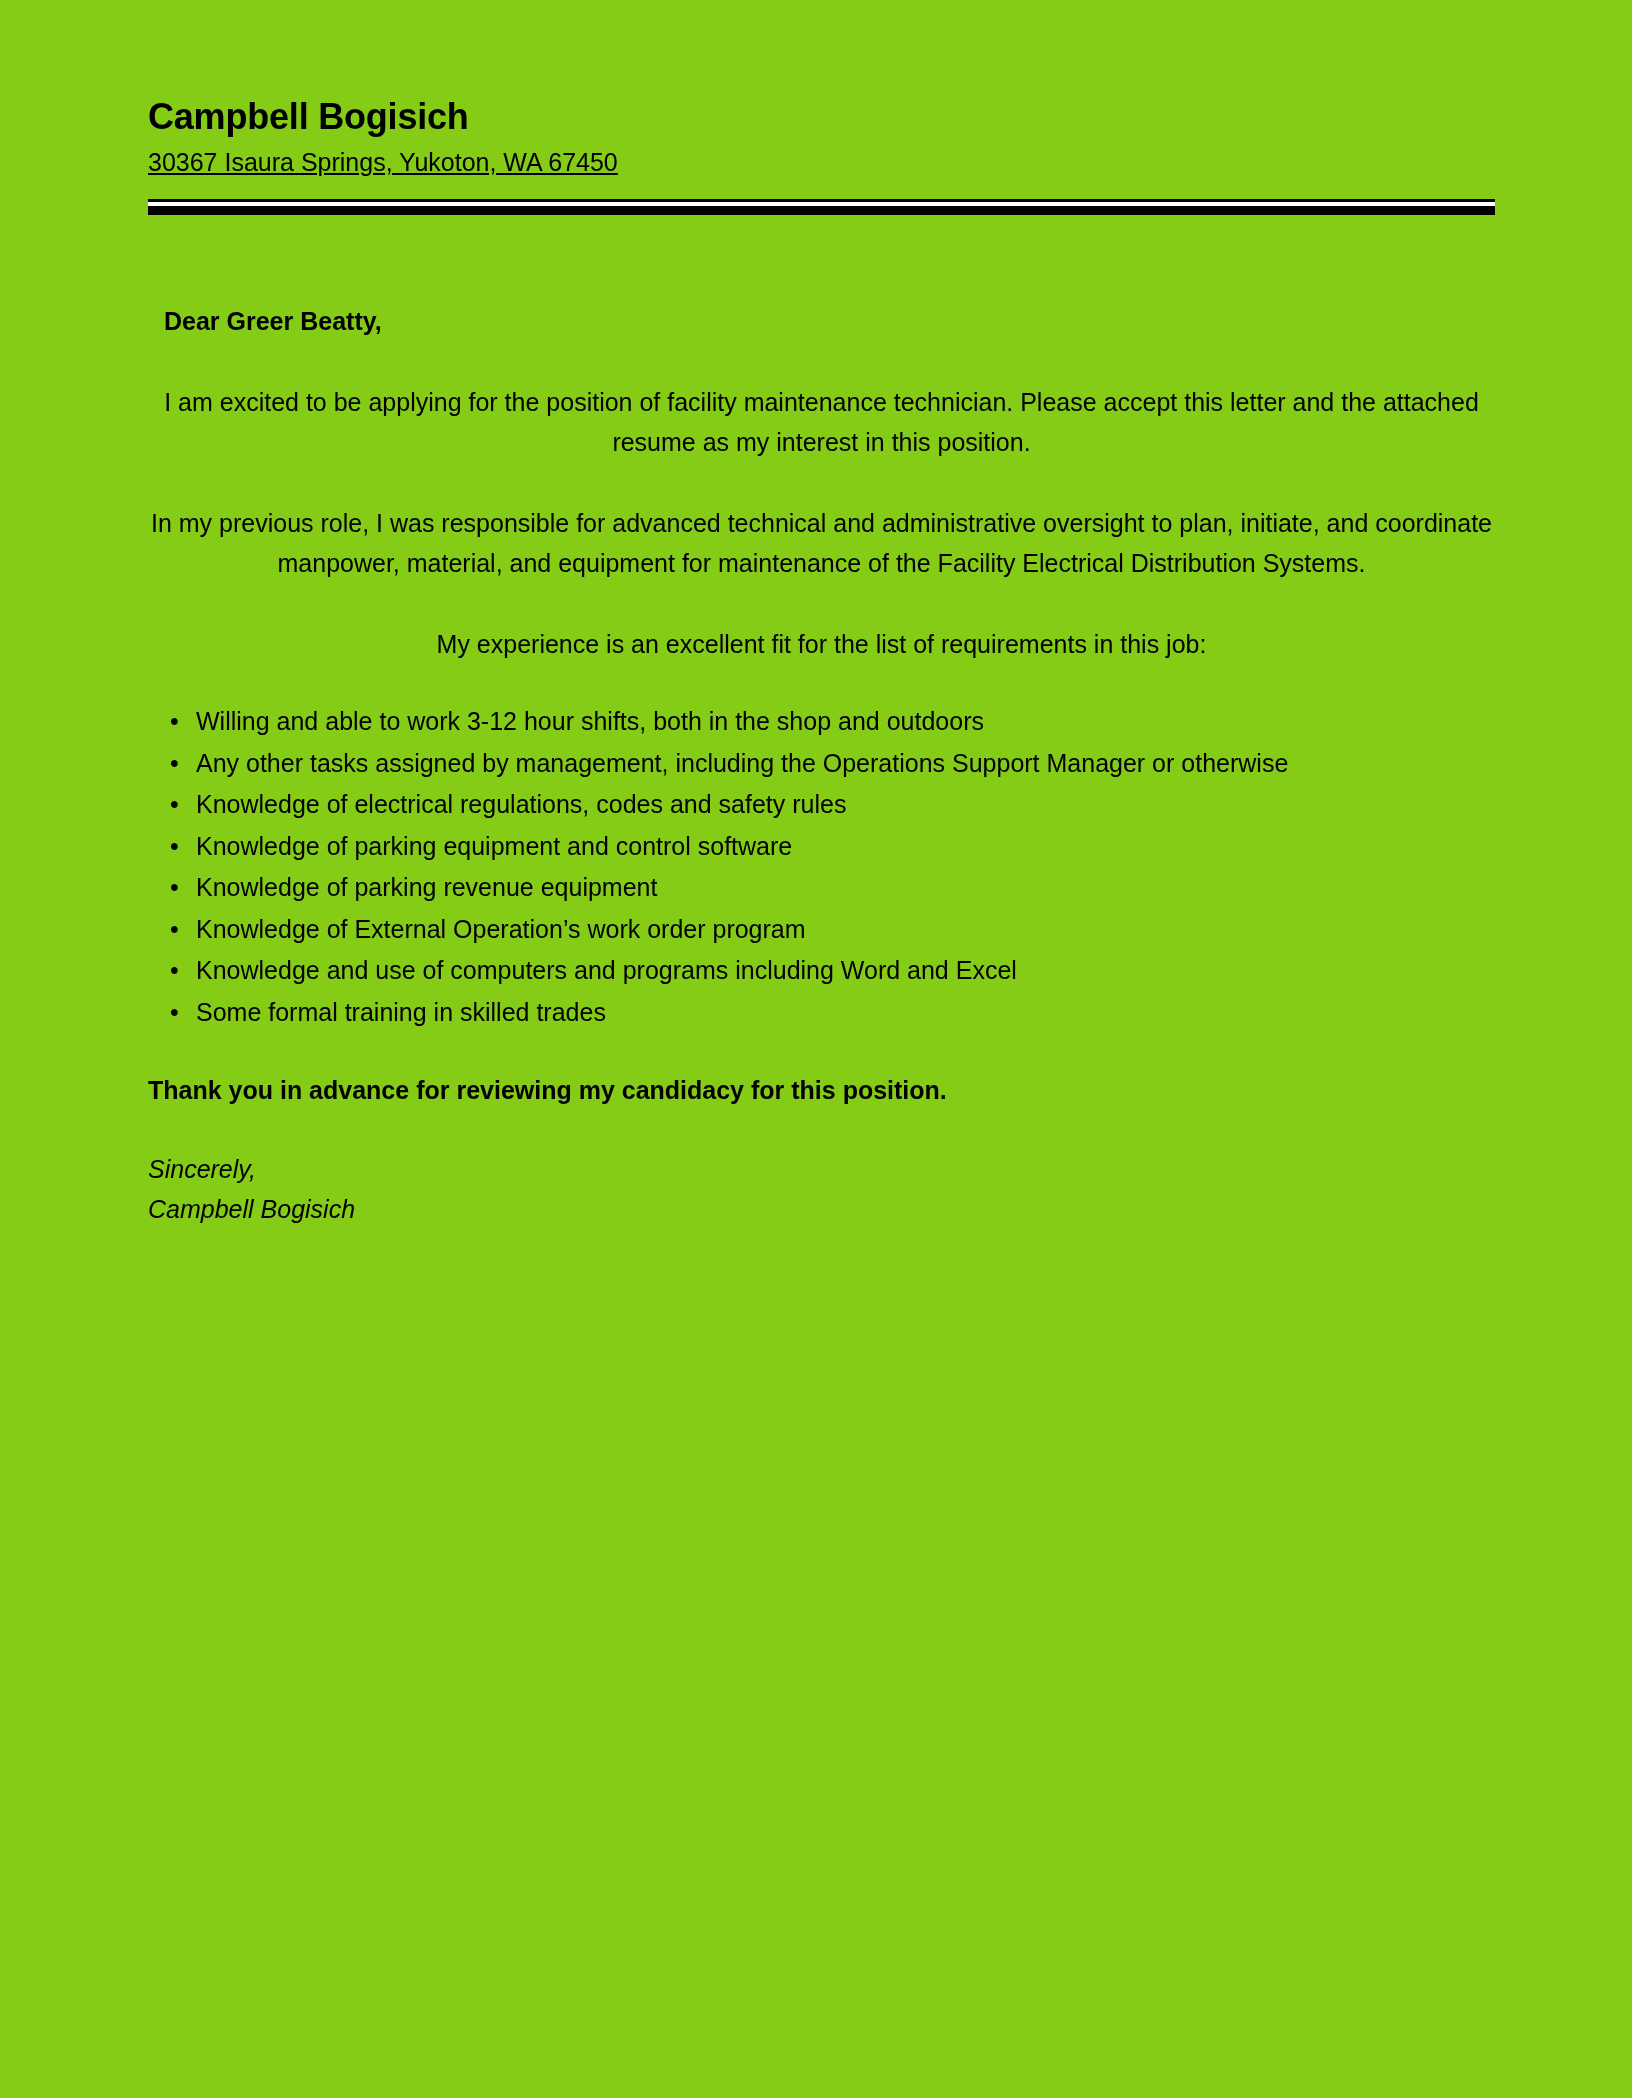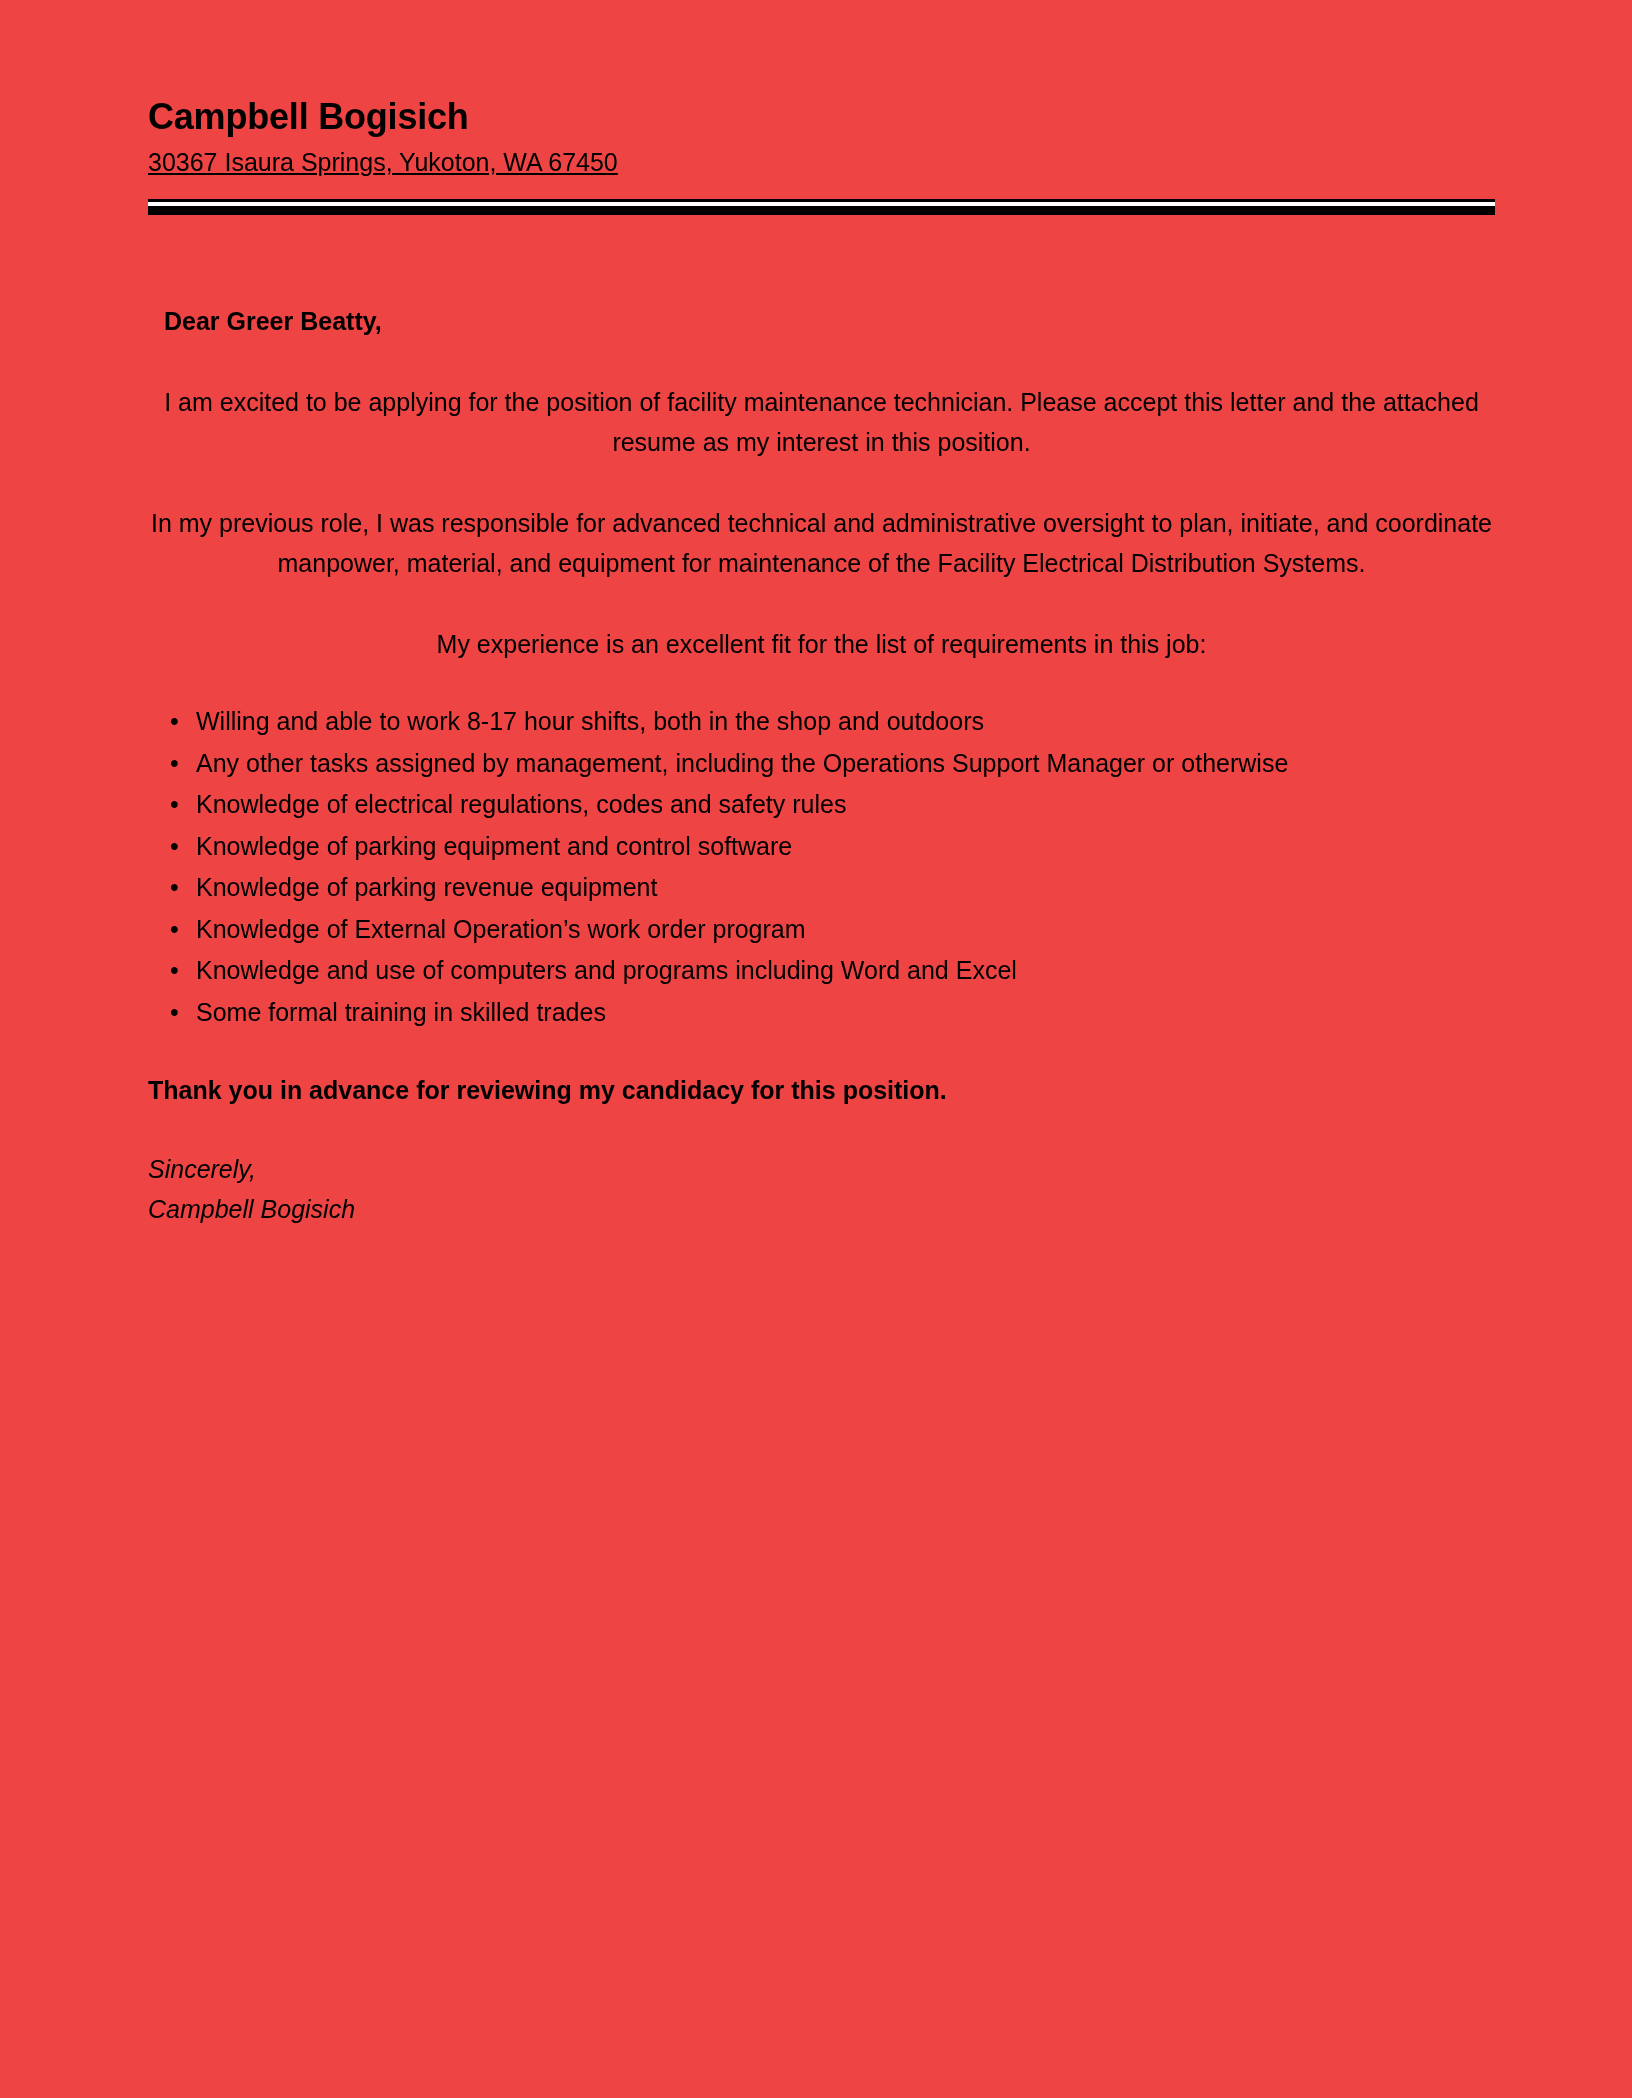--- a/index.html
+++ b/index.html
@@ -10,21 +10,21 @@
 
   body {
     font-family: "Liberation Sans", sans-serif;
     color: #000000;
   }
 
   .page {
     position: relative;
     width: 1632px;
     height: 2098px;
-    background: #ef4444;
+    background: #84cc16;
     margin: 0 auto;
     overflow: hidden;
     box-sizing: border-box;
   }
 
   .sheet {
     position: absolute;
     left: 148px;
     top: 0;
     width: 1347px;
@@ -150,21 +150,21 @@
 
       <p class="body-paragraph">I am excited to be applying for the position of facility maintenance technician. Please accept this letter and the attached resume as my interest in this position.</p>
 
       <p class="body-paragraph">In my previous role, I was responsible for advanced technical and administrative oversight to plan, initiate, and coordinate manpower, material, and equipment for maintenance of the Facility Electrical Distribution Systems.</p>
 
       <p class="body-paragraph">My experience is an excellent fit for the list of requirements in this job:</p>
 
       <ul class="requirements-list">
         <li>
           <span class="bullet-glyph">•</span>
-          <span>Willing and able to work 8-17 hour shifts, both in the shop and outdoors</span>
+          <span>Willing and able to work 3-12 hour shifts, both in the shop and outdoors</span>
         </li>
         <li>
           <span class="bullet-glyph">•</span>
           <span>Any other tasks assigned by management, including the Operations Support Manager or otherwise</span>
         </li>
         <li>
           <span class="bullet-glyph">•</span>
           <span>Knowledge of electrical regulations, codes and safety rules</span>
         </li>
         <li>

